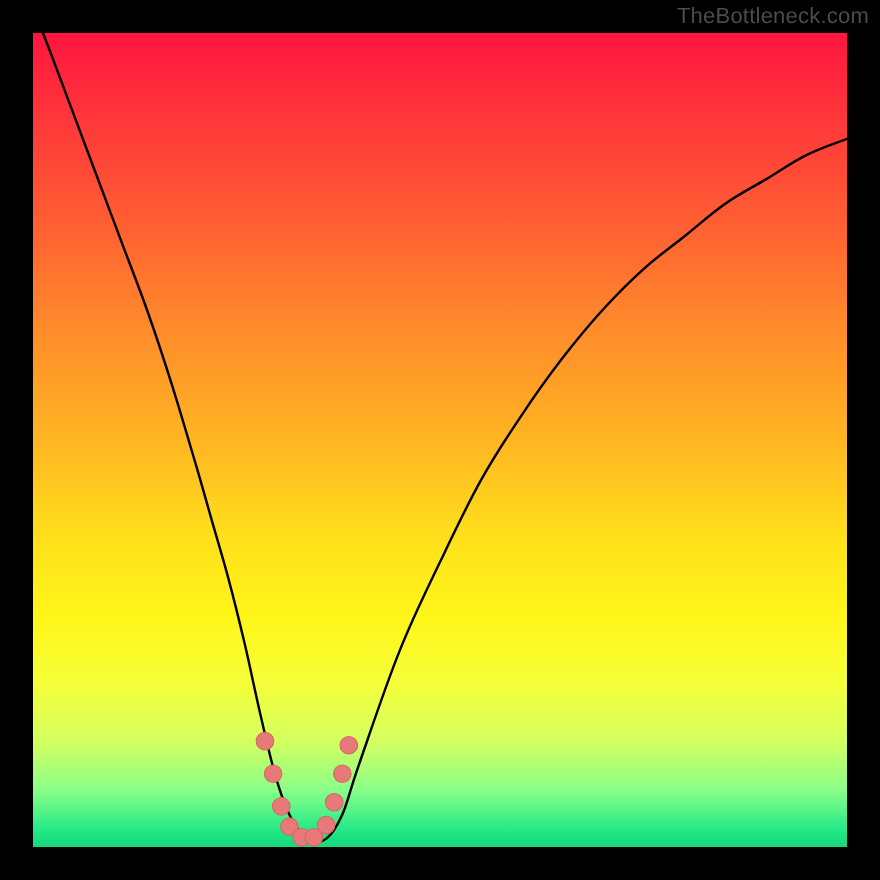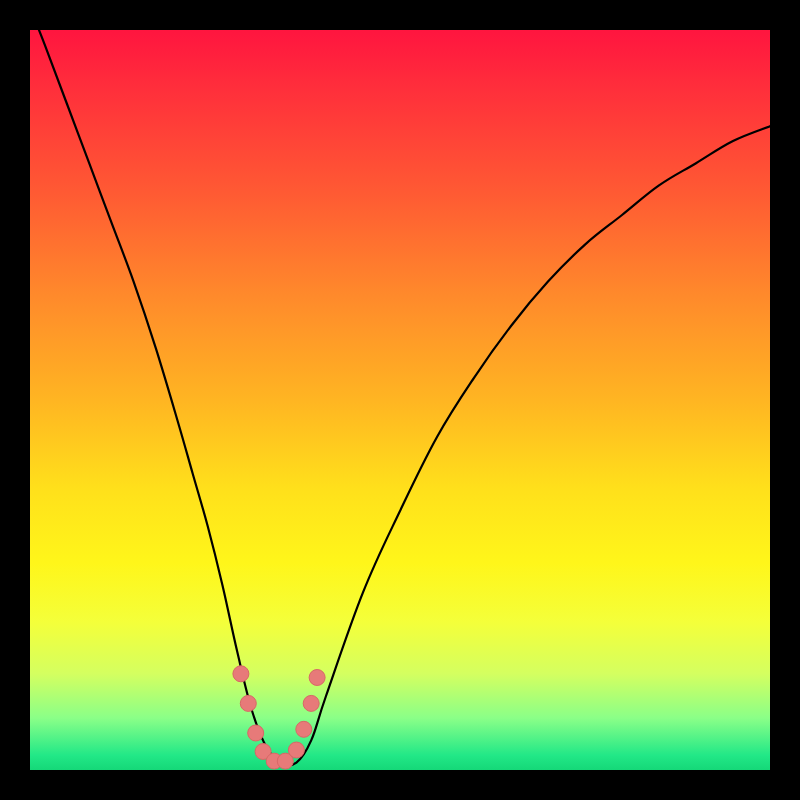--- a/index.html
+++ b/index.html
@@ -58,20 +58,21 @@
     color: #4c4c4c;
     font-size: 20px;
     font-weight: 500;
     letter-spacing: 0.2px;
   }
 </style>
 </head>
 <body>
 
 <div class="frame">
+  <div class="watermark">TheBottleneck.com</div>
 
   <div class="plot">
     <div class="gradient-bg"></div>
 
     <svg class="curve-svg" viewBox="0 0 740 740" preserveAspectRatio="none">
       <path id="curve-path" fill="none" stroke="#000" stroke-width="2.2" stroke-linecap="round" stroke-linejoin="round" d="M 0,-22.200000000000045 C 2.664,-15.540000000000024 8.14,-2.515999999999938 14.8,14.800000000000068 C 21.46,32.11600000000007 29.008,52.688 37,74 C 44.992000000000004,95.312 51.208,111.88800000000005 59.2,133.20000000000005 C 67.19200000000001,154.51200000000003 73.408,171.088 81.4,192.39999999999998 C 89.39200000000001,213.71199999999996 95.608,228.95599999999996 103.60000000000001,251.59999999999997 C 111.59200000000001,274.24399999999997 117.808,292.89200000000005 125.80000000000001,318.20000000000005 C 133.792,343.50800000000004 141.34,369.55600000000004 148,392.20000000000005 C 154.66,414.84400000000005 157.472,425.35200000000003 162.8,444 C 168.12800000000001,462.64799999999997 172.272,475.81999999999994 177.6,495.79999999999995 C 182.928,515.78 187.072,532.356 192.4,555 C 197.728,577.644 201.872,598.956 207.20000000000002,621.6 C 212.52800000000002,644.244 216.672,663.4839999999999 222,680.8 C 227.328,698.116 231.472,708.4759999999999 236.8,717.8 C 242.12800000000001,727.124 246.27200000000002,729.936 251.60000000000002,732.6 C 256.928,735.264 261.072,736.596 266.4,732.6 C 271.72799999999995,728.604 275.87199999999996,722.388 281.2,710.4 C 286.528,698.4119999999999 286.676,692.64 296,666 C 305.324,639.36 319.68,595.6999999999999 333,562.4 C 346.32,529.1 356.68,508.972 370,481 C 383.32,453.028 393.68000000000006,430.976 407.00000000000006,407 C 420.32000000000005,383.024 430.68,367.78 444,347.79999999999995 C 457.32,327.81999999999994 467.68,313.316 481,296 C 494.32,278.684 504.68,266.25199999999995 518,251.59999999999997 C 531.32,236.94799999999998 541.68,226.58800000000002 555,214.60000000000002 C 568.32,202.61200000000002 578.68,195.656 592,185 C 605.32,174.344 615.68,164.72399999999996 629,155.39999999999998 C 642.32,146.076 652.68,141.19200000000004 666,133.20000000000005 C 679.32,125.20800000000006 689.68,117.66 703,111 C 716.32,104.34 733.34,98.86400000000003 740,96.20000000000005"></path>
       <g id="marker-group">
           <circle cx="210.89999999999998" cy="643.8" r="8" fill="#e77a79" stroke="#d86766" stroke-width="1"></circle>
           <circle cx="218.29999999999998" cy="673.4" r="8" fill="#e77a79" stroke="#d86766" stroke-width="1"></circle>
           <circle cx="225.7" cy="703" r="8" fill="#e77a79" stroke="#d86766" stroke-width="1"></circle>

